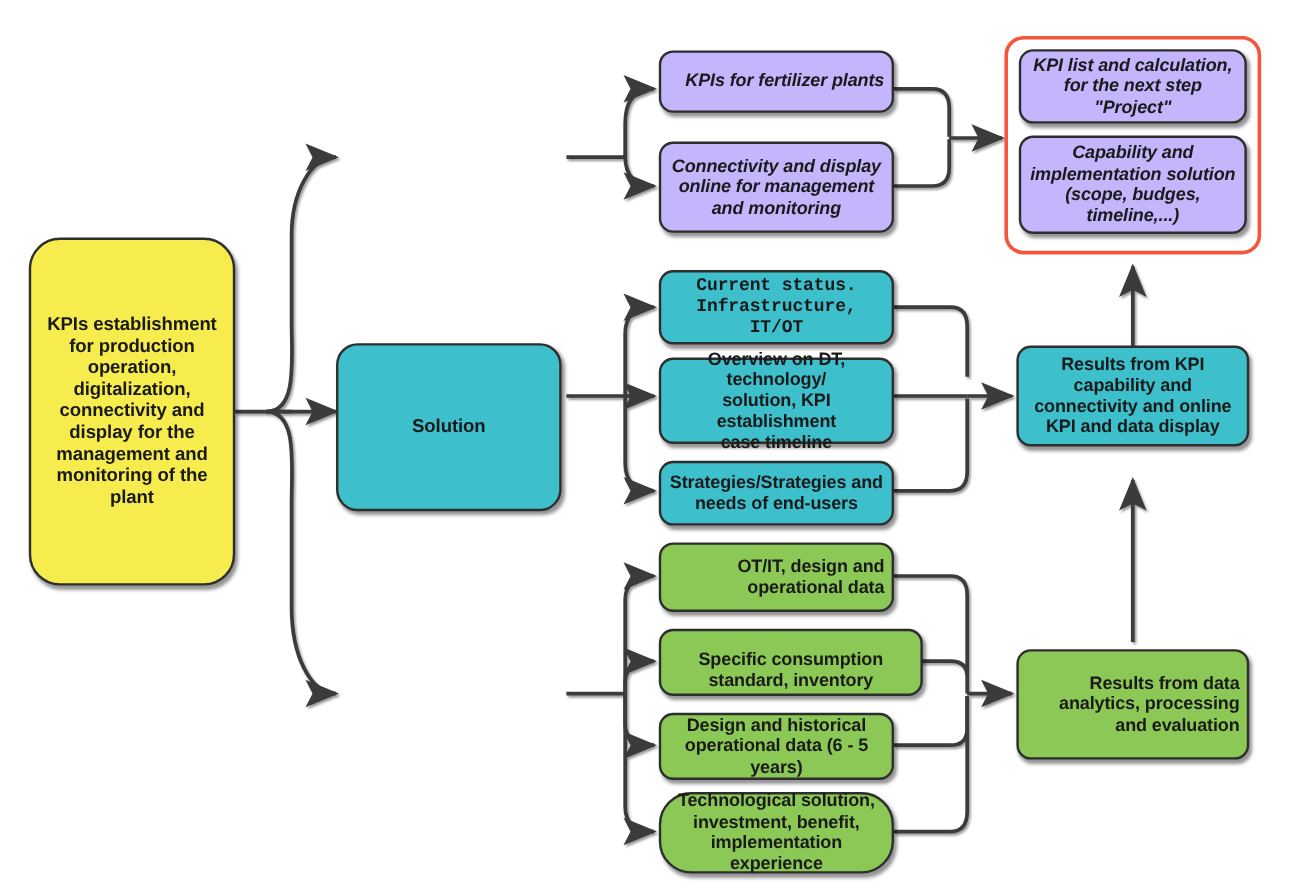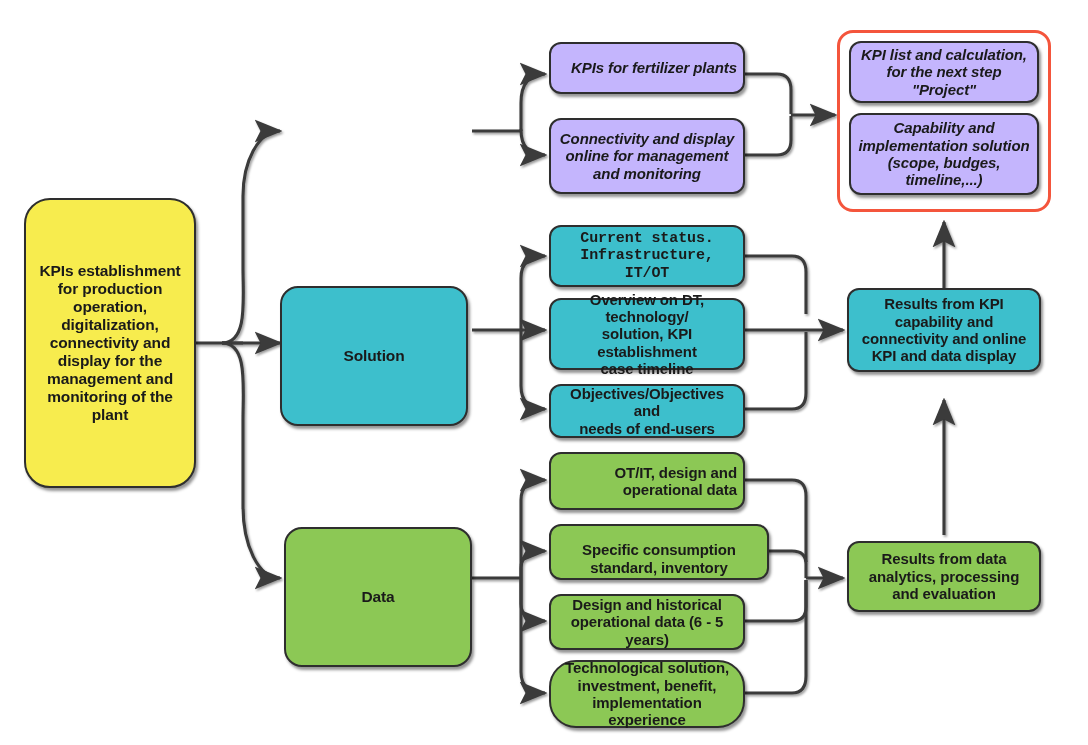--- a/index.html
+++ b/index.html
@@ -121,23 +121,20 @@
 
   <div class="node n-root" style="left:24px; top:198px; width:172px; height:290px; font-size:15.5px;">
     <span>KPIs establishment for production operation, digitalization, connectivity and display for the management and monitoring of the plant</span>
   </div>
 
 
   <div class="node n-cyan cat" style="left:280px; top:262px; width:188px; height:140px; font-size:15.5px;margin-top:24px;">
     <span>Solution</span>
   </div>
 
-  <div class="node n-green cat" style="left:284px; top:527px; width:188px; height:140px; font-size:15.5px;">
-    <span>Data</span>
-  </div>
 
   <div class="node n-gold" style="left:549px; top:42px; width:196px; height:52px; font-size:15px;padding-left:20px;">
     <span>KPIs for fertilizer plants</span>
   </div>
 
   <div class="node n-gold" style="left:549px; top:118px; width:196px; height:76px; font-size:15px;">
     <span>Connectivity and display online for management and monitoring</span>
   </div>
 
   <div class="node n-cyan" style="left:549px; top:225px; width:196px; height:62px; font-size:15px;font-family:Liberation Mono, monospace;">
@@ -145,21 +142,21 @@
 Infrastructure, IT/OT</span>
   </div>
 
   <div class="node n-cyan" style="left:549px; top:298px; width:196px; height:72px; font-size:15px;">
     <span>Overview on DT, technology/
 solution, KPI establishment
 case timeline</span>
   </div>
 
   <div class="node n-cyan" style="left:549px; top:384px; width:196px; height:54px; font-size:15px;">
-    <span>Objectives/Objectives and
+    <span>Strategies/Strategies and
 needs of end-users</span>
   </div>
 
   <div class="node n-green" style="left:549px; top:452px; width:196px; height:58px; font-size:15px;text-align:right;">
     <span>OT/IT, design and
 operational data</span>
   </div>
 
   <div class="node n-green" style="left:549px; top:524px; width:220px; height:56px; font-size:15px;align-items:flex-end;">
     <span>Specific consumption
@@ -174,21 +171,21 @@
   <div class="node n-green" style="left:549px; top:660px; width:196px; height:68px; font-size:15px;border-radius:27px;">
     <span>Technological solution,
 investment, benefit,
 implementation experience</span>
   </div>
 
   <div class="node n-cyan" style="left:847px; top:288px; width:194px; height:84px; font-size:15px;">
     <span>Results from KPI capability and connectivity and online KPI and data display</span>
   </div>
 
-  <div class="node n-green" style="left:847px; top:541px; width:194px; height:71px; font-size:15px;">
+  <div class="node n-green" style="left:847px; top:541px; width:194px; height:92px; font-size:15px;text-align:right;">
     <span>Results from data analytics, processing and evaluation</span>
   </div>
 
   <div class="redgroup" style="left:837px; top:30px; width:214px; height:182px;"></div>
 
   <div class="node n-gold" style="left:849px; top:41px; width:190px; height:62px; font-size:15px;">
     <span>KPI list and calculation, for the next step "Project"</span>
   </div>
 
   <div class="node n-gold" style="left:849px; top:113px; width:190px; height:82px; font-size:15px;">

